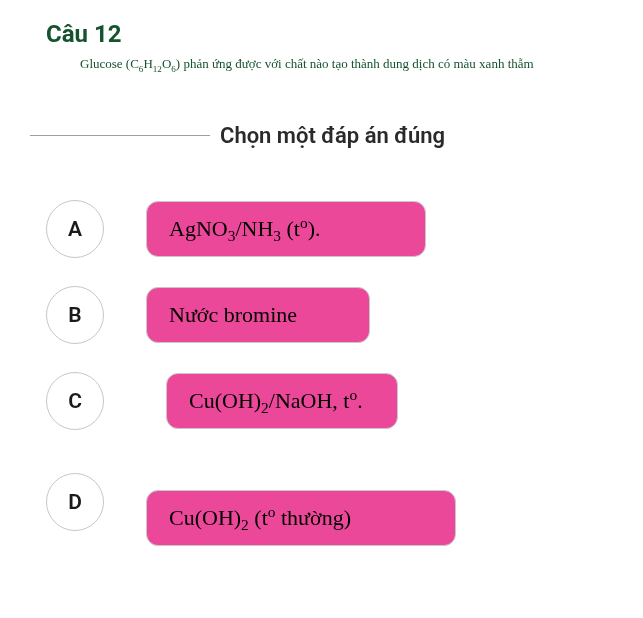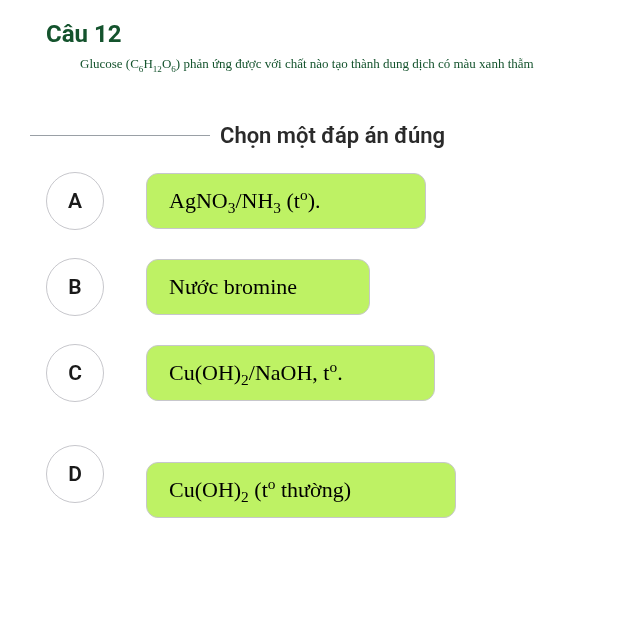--- a/index.html
+++ b/index.html
@@ -26,21 +26,21 @@
       font-size: 13px;
       font-family: Georgia, "Times New Roman", serif;
       color: #14532d;
       margin-left: 50px;
       margin-bottom: 50px;
       line-height: 1.4;
     }
     .instruction-row {
       display: flex;
       align-items: center;
-      margin-bottom: 24px;
+      margin-bottom: 52px;
     }
     .instruction-line {
       flex: 0 0 180px;
       height: 1px;
       background: #9aa0a6;
       margin-right: 10px;
     }
     .instruction-text {
       font-size: 22px;
       font-weight: 600;
@@ -76,25 +76,25 @@
       border: 1.5px solid #c7c7cc;
       border-radius: 12px;
       padding: 14px 22px;
       font-family: Georgia, "Times New Roman", serif;
       font-size: 22px;
       color: #000;
       cursor: pointer;
       min-height: 56px;
       display: flex;
       align-items: center;
-      background: #bef264;
+      background: #ec4899;
     }
     .option-a .option-content { width: 280px; }
     .option-b .option-content { width: 224px; }
-    .option-c .option-content { width: 289px; }
+    .option-c .option-content { width: 232px; margin-left: 20px; }
     .option-d .option-content { width: 310px; margin-top: 32px; }
 
     sub {
       font-size: 0.7em;
       vertical-align: sub;
       line-height: 0;
     }
     sup {
       font-size: 0.7em;
       vertical-align: super;

